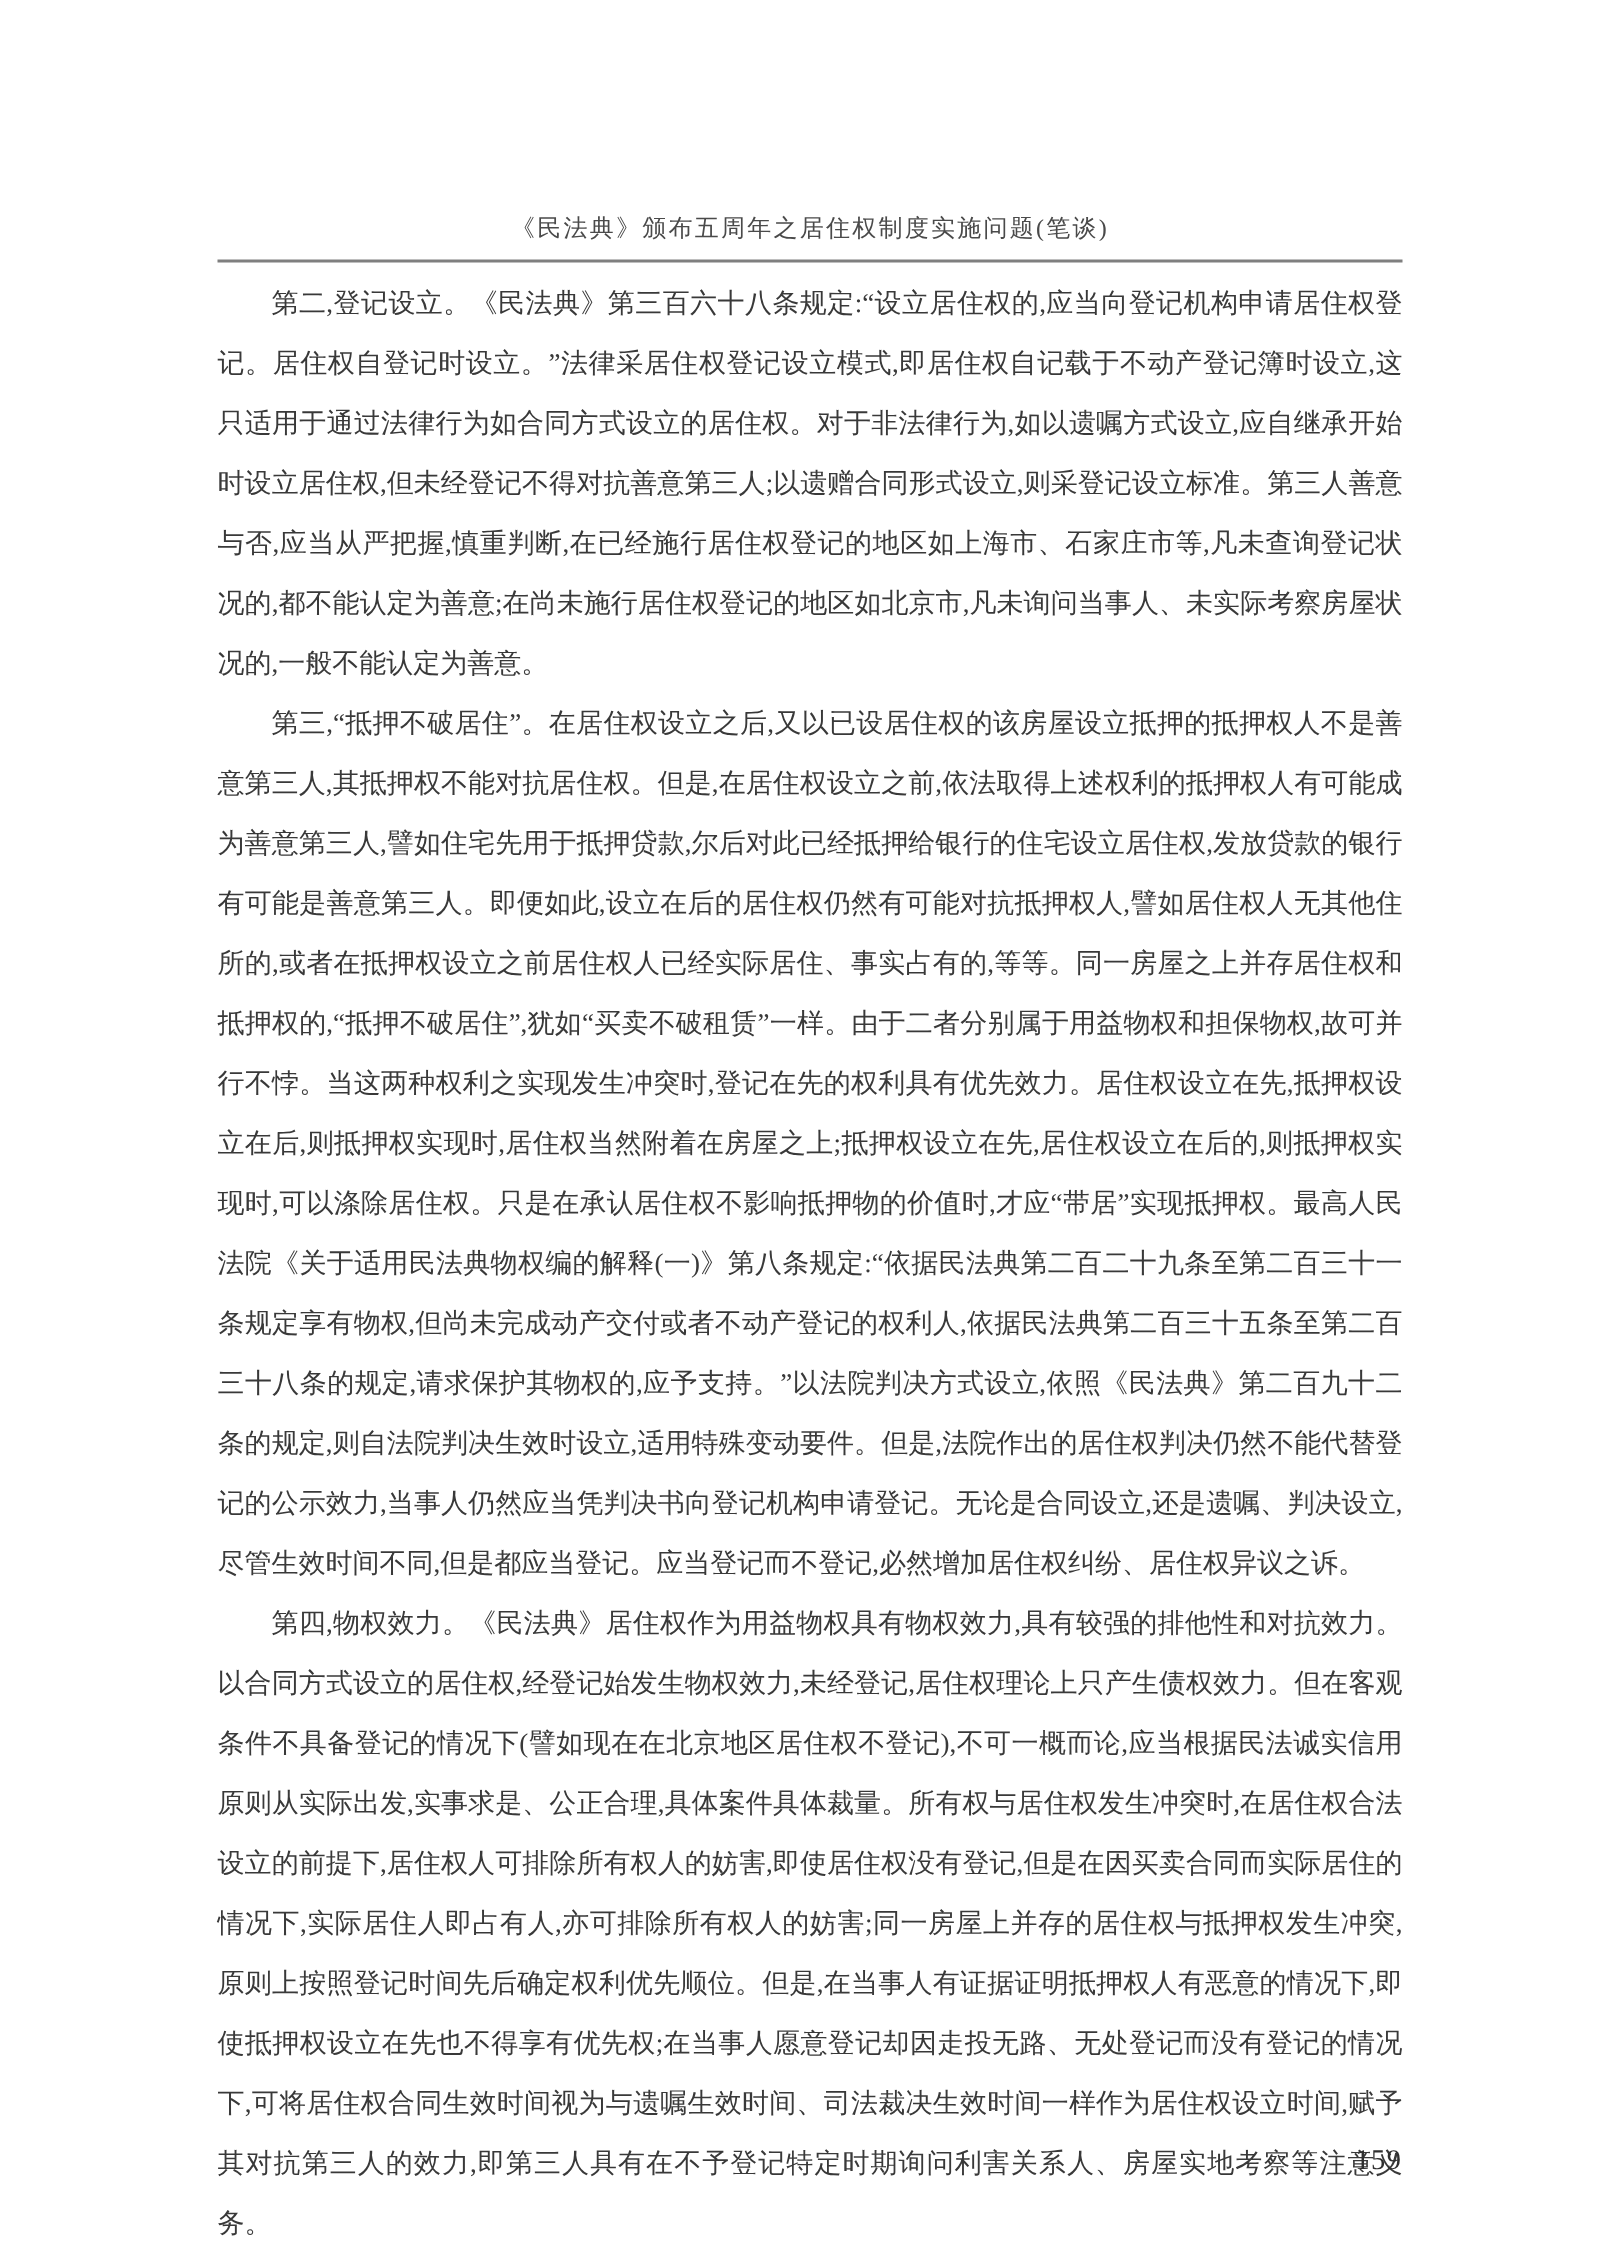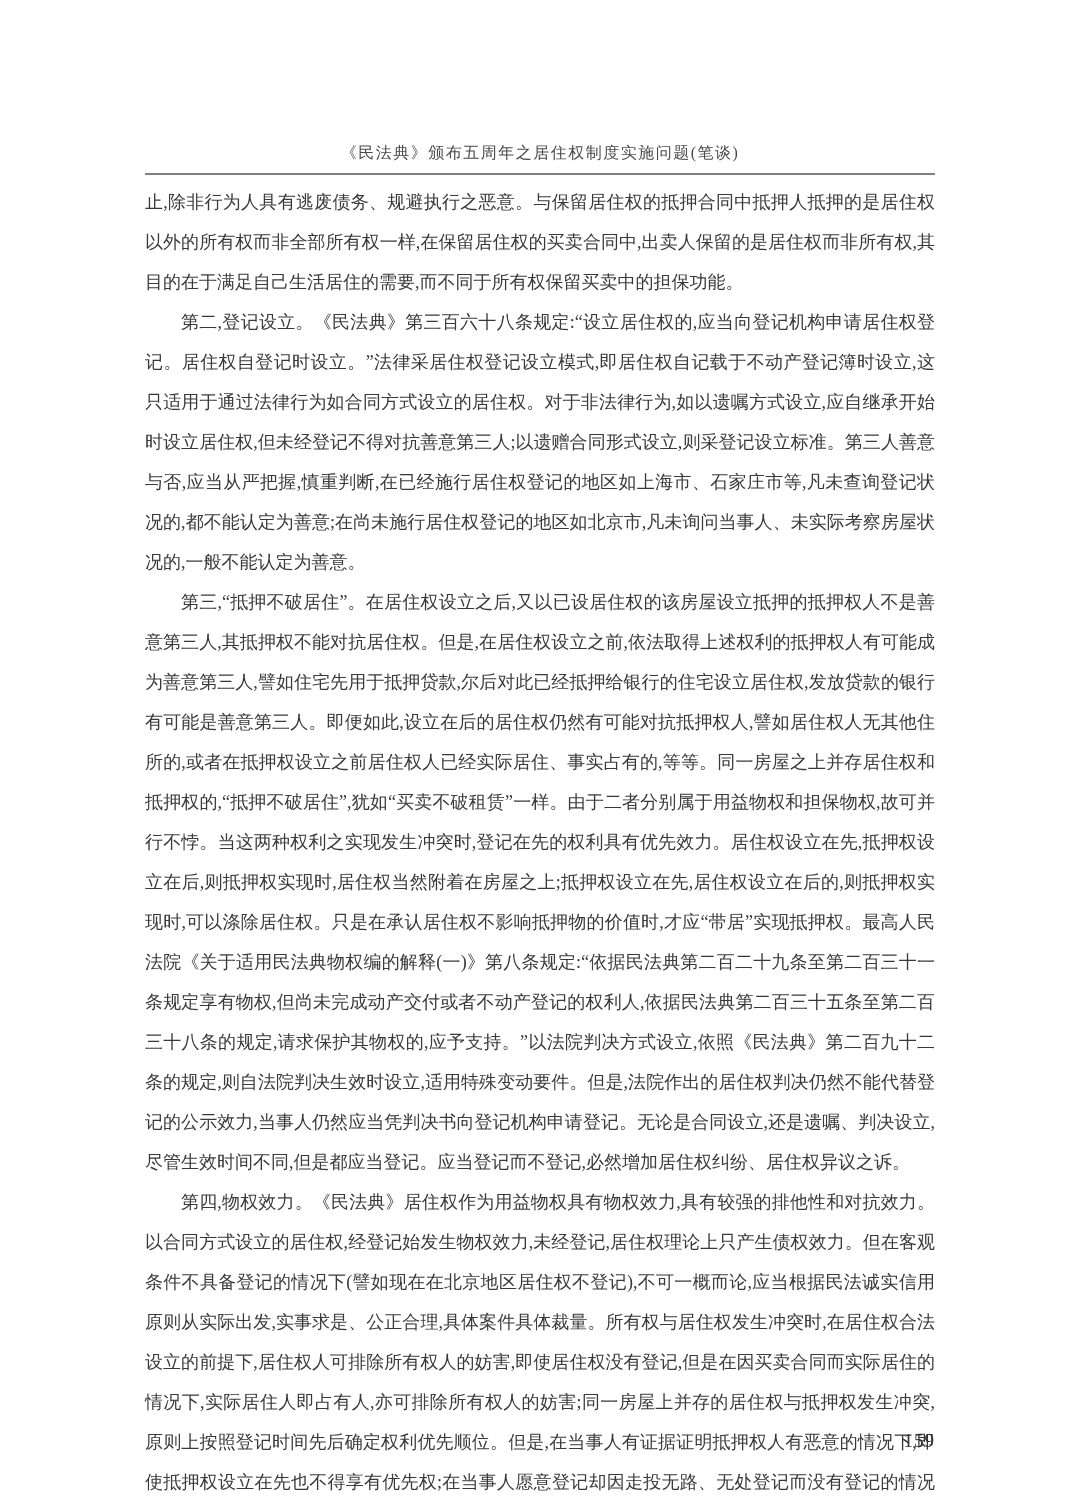--- a/index.html
+++ b/index.html
@@ -71,21 +71,20 @@
 <body>
 
 <div class="page">
 
   <header class="running-header">
     <div class="header-title">《民法典》颁布五周年之居住权制度实施问题(笔谈)</div>
     <div class="header-rule"></div>
   </header>
 
   <main class="article">
-    <p class="para no-indent">止,除非行为人具有逃废债务、规避执行之恶意。与保留居住权的抵押合同中抵押人抵押的是居住权以外的所有权而非全部所有权一样,在保留居住权的买卖合同中,出卖人保留的是居住权而非所有权,其目的在于满足自己生活居住的需要,而不同于所有权保留买卖中的担保功能。</p>
     <p class="para">第二,登记设立。《民法典》第三百六十八条规定:“设立居住权的,应当向登记机构申请居住权登记。居住权自登记时设立。”法律采居住权登记设立模式,即居住权自记载于不动产登记簿时设立,这只适用于通过法律行为如合同方式设立的居住权。对于非法律行为,如以遗嘱方式设立,应自继承开始时设立居住权,但未经登记不得对抗善意第三人;以遗赠合同形式设立,则采登记设立标准。第三人善意与否,应当从严把握,慎重判断,在已经施行居住权登记的地区如上海市、石家庄市等,凡未查询登记状况的,都不能认定为善意;在尚未施行居住权登记的地区如北京市,凡未询问当事人、未实际考察房屋状况的,一般不能认定为善意。</p>
     <p class="para">第三,“抵押不破居住”。在居住权设立之后,又以已设居住权的该房屋设立抵押的抵押权人不是善意第三人,其抵押权不能对抗居住权。但是,在居住权设立之前,依法取得上述权利的抵押权人有可能成为善意第三人,譬如住宅先用于抵押贷款,尔后对此已经抵押给银行的住宅设立居住权,发放贷款的银行有可能是善意第三人。即便如此,设立在后的居住权仍然有可能对抗抵押权人,譬如居住权人无其他住所的,或者在抵押权设立之前居住权人已经实际居住、事实占有的,等等。同一房屋之上并存居住权和抵押权的,“抵押不破居住”,犹如“买卖不破租赁”一样。由于二者分别属于用益物权和担保物权,故可并行不悖。当这两种权利之实现发生冲突时,登记在先的权利具有优先效力。居住权设立在先,抵押权设立在后,则抵押权实现时,居住权当然附着在房屋之上;抵押权设立在先,居住权设立在后的,则抵押权实现时,可以涤除居住权。只是在承认居住权不影响抵押物的价值时,才应“带居”实现抵押权。最高人民法院《关于适用民法典物权编的解释(一)》第八条规定:“依据民法典第二百二十九条至第二百三十一条规定享有物权,但尚未完成动产交付或者不动产登记的权利人,依据民法典第二百三十五条至第二百三十八条的规定,请求保护其物权的,应予支持。”以法院判决方式设立,依照《民法典》第二百九十二条的规定,则自法院判决生效时设立,适用特殊变动要件。但是,法院作出的居住权判决仍然不能代替登记的公示效力,当事人仍然应当凭判决书向登记机构申请登记。无论是合同设立,还是遗嘱、判决设立,尽管生效时间不同,但是都应当登记。应当登记而不登记,必然增加居住权纠纷、居住权异议之诉。</p>
     <p class="para">第四,物权效力。《民法典》居住权作为用益物权具有物权效力,具有较强的排他性和对抗效力。以合同方式设立的居住权,经登记始发生物权效力,未经登记,居住权理论上只产生债权效力。但在客观条件不具备登记的情况下(譬如现在在北京地区居住权不登记),不可一概而论,应当根据民法诚实信用原则从实际出发,实事求是、公正合理,具体案件具体裁量。所有权与居住权发生冲突时,在居住权合法设立的前提下,居住权人可排除所有权人的妨害,即使居住权没有登记,但是在因买卖合同而实际居住的情况下,实际居住人即占有人,亦可排除所有权人的妨害;同一房屋上并存的居住权与抵押权发生冲突,原则上按照登记时间先后确定权利优先顺位。但是,在当事人有证据证明抵押权人有恶意的情况下,即使抵押权设立在先也不得享有优先权;在当事人愿意登记却因走投无路、无处登记而没有登记的情况下,可将居住权合同生效时间视为与遗嘱生效时间、司法裁决生效时间一样作为居住权设立时间,赋予其对抗第三人的效力,即第三人具有在不予登记特定时期询问利害关系人、房屋实地考察等注意义务。</p>
   </main>
 
   <footer class="page-footer">
     <span class="page-number">159</span>
   </footer>
 
 </div>

